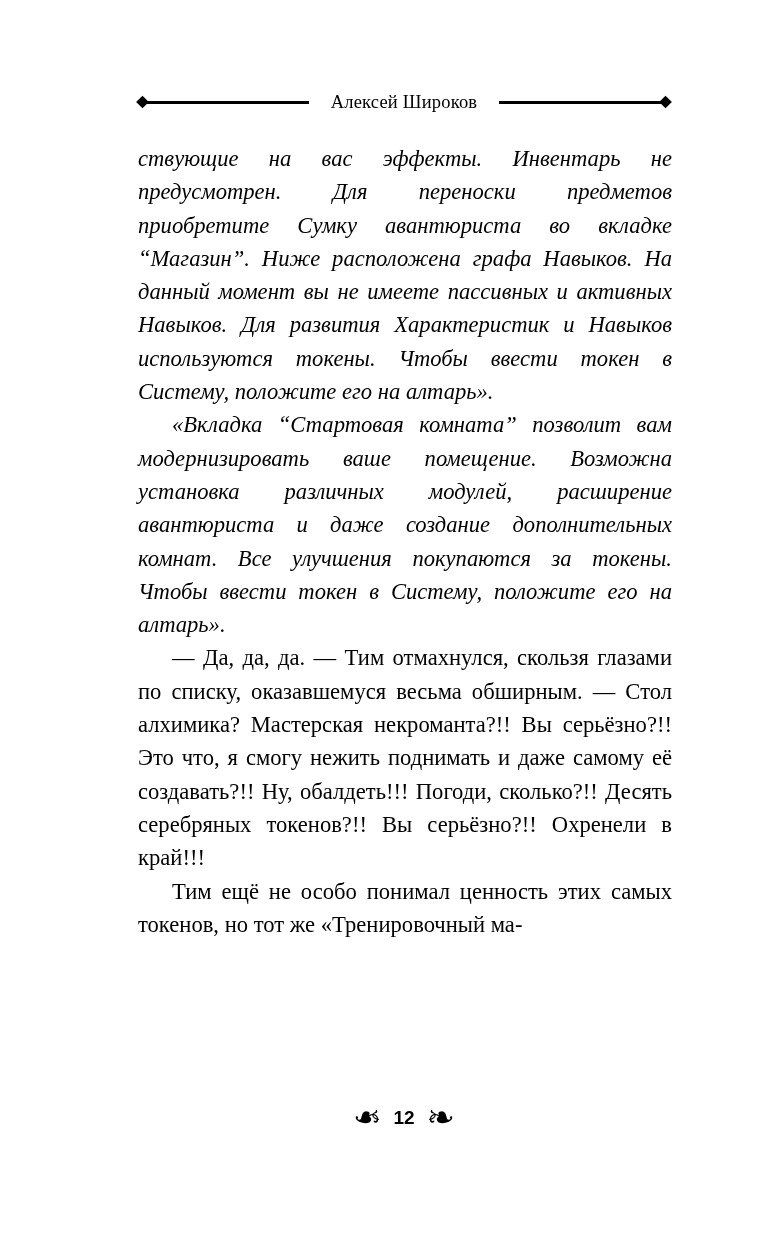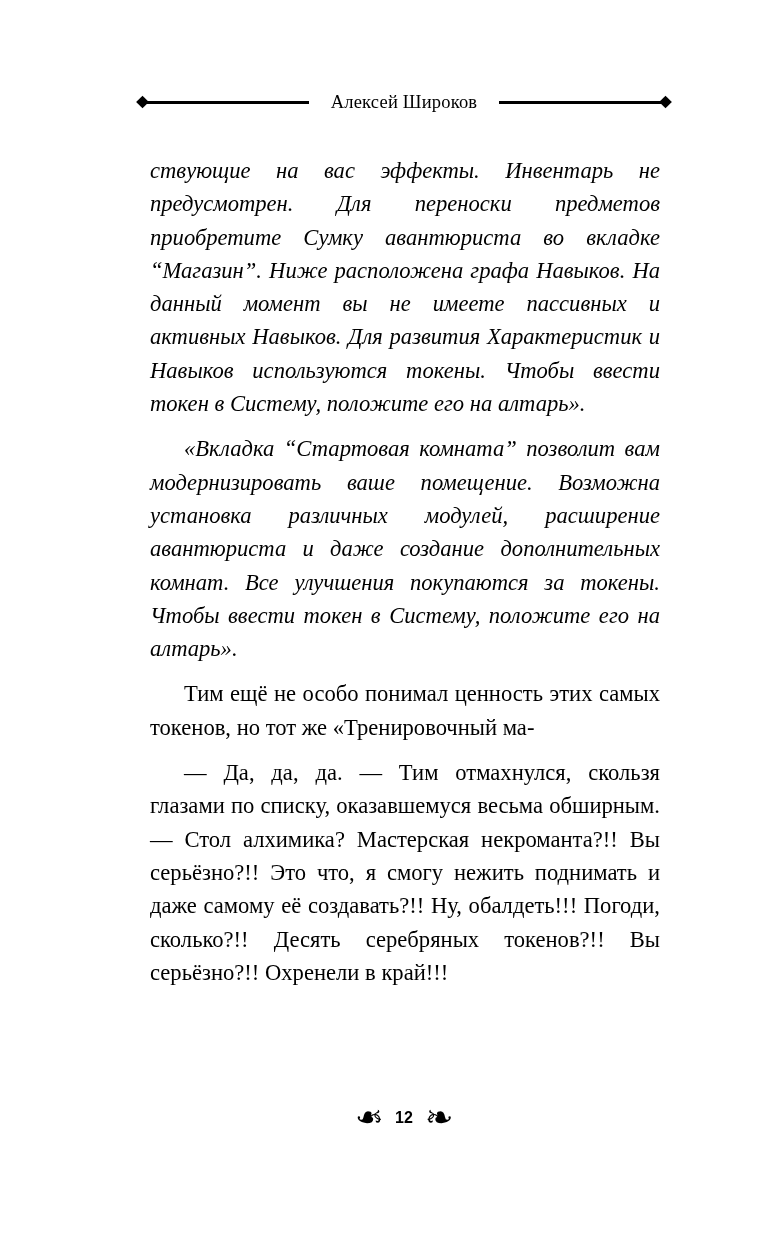--- a/index.html
+++ b/index.html
@@ -20,21 +20,21 @@
 
   
   .header {
     position: absolute;
     top: 88px;
     left: 140px;
     width: 528px;
     height: 28px;
     display: flex;
     align-items: center;
-    justify-content: flex-start;
+    justify-content: flex-end;
     gap: 18px;
   }
   .header-rule {
     flex: 1 1 auto;
     height: 3px;
     background: #000;
     position: relative;
   }
   .header-rule::before,
   .header-rule::after {
@@ -59,21 +59,21 @@
   }
 
   
   .body-text {
     position: absolute;
     top: 142px;
     left: 138px;
     width: 534px;
   }
   p {
-    margin: 12px;
+    margin: 0;
     font-size: 22.6px;
     line-height: 33.3px;
     text-align: justify;
     text-justify: inter-word;
     hyphens: manual;
   }
   p.sys {
     font-style: italic;
   }
   p.indent {
@@ -89,21 +89,21 @@
     top: 1098px;
     left: 140px;
     width: 528px;
     height: 40px;
     display: flex;
     align-items: center;
     justify-content: center;
     gap: 12px;
   }
   .footer-num {
-    font-size: 16px;
+    font-size: 19px;
     font-weight: bold;
     font-family: "Liberation Sans", sans-serif;
   }
   .orn {
     font-size: 34px;
     line-height: 1;
     color: #000;
   }
   .orn.left  { transform: scaleX(-1); }
 </style>
@@ -114,22 +114,22 @@
 
   <div class="header">
     <span class="header-rule left"></span>
     <span class="header-title">Алексей Широков</span>
     <span class="header-rule right"></span>
   </div>
 
   <div class="body-text">
     <p class="sys noindent">ствующие на вас эффекты. Инвентарь не предусмотрен. Для переноски предметов приобретите Сумку авантюриста во вкладке “Магазин”. Ниже расположена графа Навыков. На данный момент вы не имеете пассивных и активных Навыков. Для развития Характеристик и Навыков используются токены. Чтобы ввести токен в Систему, положите его на алтарь».</p>
     <p class="sys indent">«Вкладка “Стартовая комната” позволит вам модернизировать ваше помещение. Возможна установка различных модулей, расширение авантюриста и даже создание дополнительных комнат. Все улучшения покупаются за токены. Чтобы ввести токен в Систему, положите его на алтарь».</p>
+    <p class="indent">— Да, да, да. — Тим отмахнулся, скользя глазами по списку, оказавшемуся весьма обширным. — Стол алхимика? Мастерская некроманта?!! Вы серьёзно?!! Это что, я смогу нежить поднимать и даже самому её создавать?!! Ну, обалдеть!!! Погоди, сколько?!! Десять серебряных токенов?!! Вы серьёзно?!! Охренели в край!!!</p>
     <p class="indent">Тим ещё не особо понимал ценность этих самых токенов, но тот же «Тренировочный ма-</p>
-    <p class="indent">— Да, да, да. — Тим отмахнулся, скользя глазами по списку, оказавшемуся весьма обширным. — Стол алхимика? Мастерская некроманта?!! Вы серьёзно?!! Это что, я смогу нежить поднимать и даже самому её создавать?!! Ну, обалдеть!!! Погоди, сколько?!! Десять серебряных токенов?!! Вы серьёзно?!! Охренели в край!!!</p>
   </div>
 
   <div class="footer">
     <span class="orn left">❧</span>
     <span class="footer-num">12</span>
     <span class="orn right">❧</span>
   </div>
 
 </div>
 

